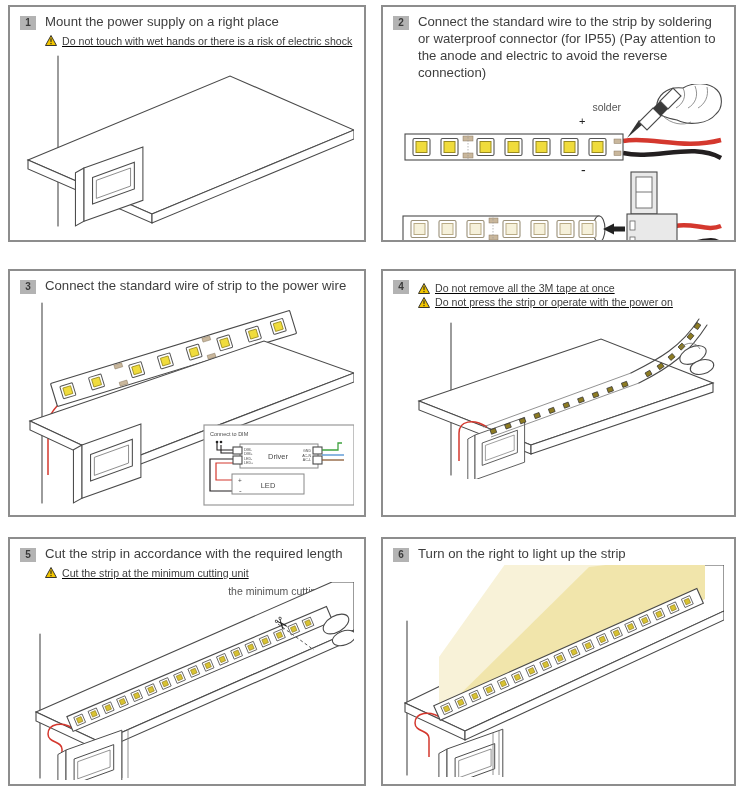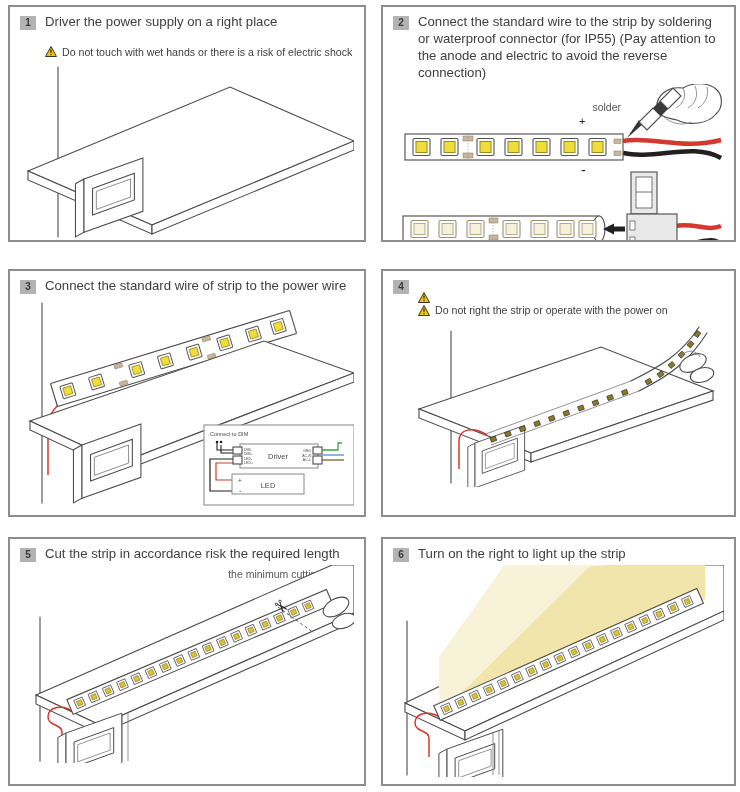--- a/index.html
+++ b/index.html
@@ -14,21 +14,21 @@
   #p1{left:8px;top:5px;width:358px;height:237px;}
   #p2{left:381px;top:5px;width:355px;height:237px;}
   #p3{left:8px;top:269px;width:358px;height:248px;}
   #p4{left:381px;top:269px;width:355px;height:248px;}
   #p5{left:8px;top:537px;width:358px;height:249px;}
   #p6{left:381px;top:537px;width:355px;height:249px;}
   .head{display:flex;gap:9px;margin-bottom:2px;}
   .badge{flex:0 0 auto;width:16px;height:14px;margin-top:2px;background:var(--badge-bg);color:var(--badge-text);
          font-size:10px;font-weight:bold;text-align:center;line-height:14px;}
   .title{font-size:13.2px;line-height:1.28;color:var(--text);}
-  .warns{margin-top:14px;}
+  .warns{margin-top:3px;text-decoration:underline;}
   .warn{display:flex;align-items:center;gap:5px;font-size:10.6px;color:var(--text);line-height:14px;}
   .illo{display:block;margin-top:2px;}
   .ln{stroke:var(--line);stroke-width:1.1;fill:none;stroke-linecap:round;}
   .thin{stroke:#777;stroke-width:.8;fill:none;}
   .wf{fill:#fff;stroke:var(--line);stroke-width:1.1;}
   .wire-r{stroke:var(--wire-red);fill:none;}
   .wire-b{stroke:var(--wire-black);fill:none;}
   .pad{fill:var(--pad-tan);stroke:#8a7a60;stroke-width:.5;}
   .gray{fill:var(--part-gray);stroke:var(--line);stroke-width:1.1;}
   .lbl{font:10.5px "Liberation Sans",sans-serif;fill:#565656;}
@@ -74,21 +74,21 @@
       </g>
   </defs>
 </svg>
 
 <div id="page">
 
   <section id="p1" class="panel">
     <div class="head">
       <span class="badge">1</span>
       <div>
-        <div class="title">Driver the power supply on a right place</div>
+        <div class="title">Mount the power supply on a right place</div>
         <div class="warns">
           <div class="warn">
             <svg width="12" height="11" viewBox="0 0 12 11">
                 <use href="#warn-tri"></use>
               </svg>
             <span>Do not touch with wet hands or there is a risk of electric shock</span>
           </div>
         </div>
       </div>
     </div>
@@ -245,26 +245,27 @@
 
   <section id="p4" class="panel">
     <div class="head">
       <span class="badge">4</span>
       <div>
         <div class="warns">
           <div class="warn">
             <svg width="12" height="11" viewBox="0 0 12 11">
                 <use href="#warn-tri"></use>
               </svg>
+            <span>Do not remove all the 3M tape at once</span>
           </div>
           <div class="warn">
             <svg width="12" height="11" viewBox="0 0 12 11">
                 <use href="#warn-tri"></use>
               </svg>
-            <span>Do not right the strip or operate with the power on</span>
+            <span>Do not press the strip or operate with the power on</span>
           </div>
         </div>
       </div>
     </div>
     <svg class="illo" width="331" height="168" viewBox="0 0 331 168">
       <line x1="58" y1="12" x2="58" y2="164" class="ln"></line>
       <g>
         <polygon points="26,90 208,28 320,72 138,134" class="wf"></polygon>
         <polygon points="26,90 138,134 138,143 26,99" class="wf"></polygon>
         <polygon points="138,134 320,72 320,81 138,143" class="wf"></polygon>
@@ -298,21 +299,29 @@
         <ellipse cx="309" cy="56" rx="12" ry="7" transform="rotate(-15 309 56)" class="wf"></ellipse>
         <path d="M287,37 C295,30 303,31 307,38" class="thin"></path>
       </g>
     </svg>
   </section>
 
   <section id="p5" class="panel">
     <div class="head">
       <span class="badge">5</span>
       <div>
-        <div class="title">Cut the strip in accordance risk the required length</div>
+        <div class="title">Cut the strip in accordance with the required length</div>
+        <div class="warns">
+          <div class="warn">
+            <svg width="12" height="11" viewBox="0 0 12 11">
+                <use href="#warn-tri"></use>
+              </svg>
+            <span>Cut the strip at the minimum cutting unit</span>
+          </div>
+        </div>
       </div>
     </div>
     <svg class="illo" width="334" height="198" viewBox="0 0 334 198">
       <text x="322" y="13" text-anchor="end" class="lbl" fill="#4a4a4a">the minimum cutting unit</text>
       <line x1="324" y1="15" x2="334" y2="26" class="thin"></line>
       <line x1="20" y1="52" x2="20" y2="196" class="ln"></line>
       <g>
         <polygon points="16,130 312,0 334,0 334,48 80,160" class="wf"></polygon>
         <polygon points="16,130 80,160 80,169 16,139" class="wf"></polygon>
         <polygon points="80,160 334,48 334,57 80,169" class="wf"></polygon>

